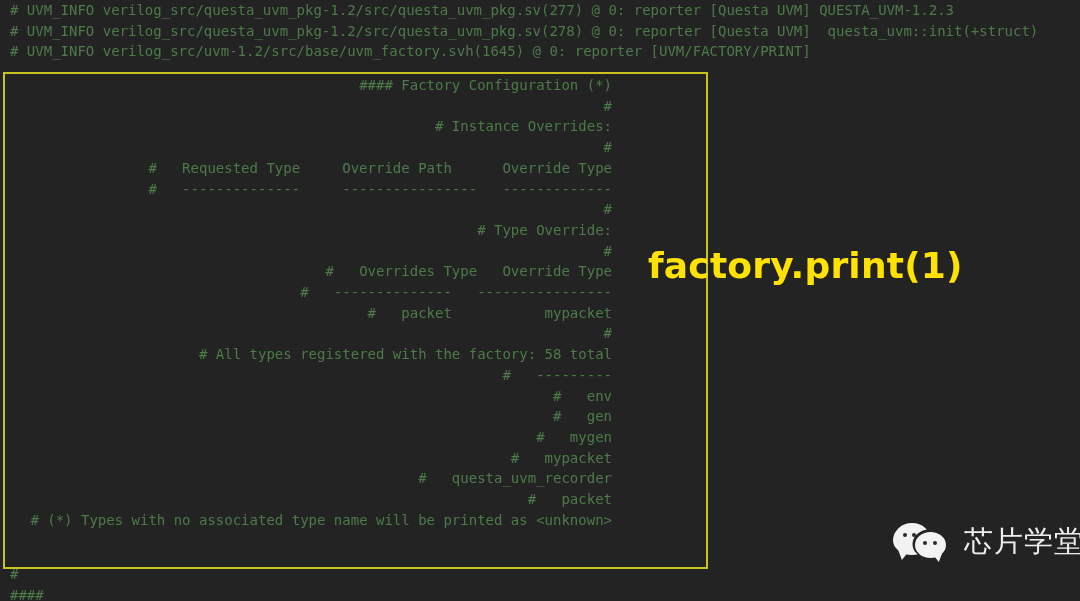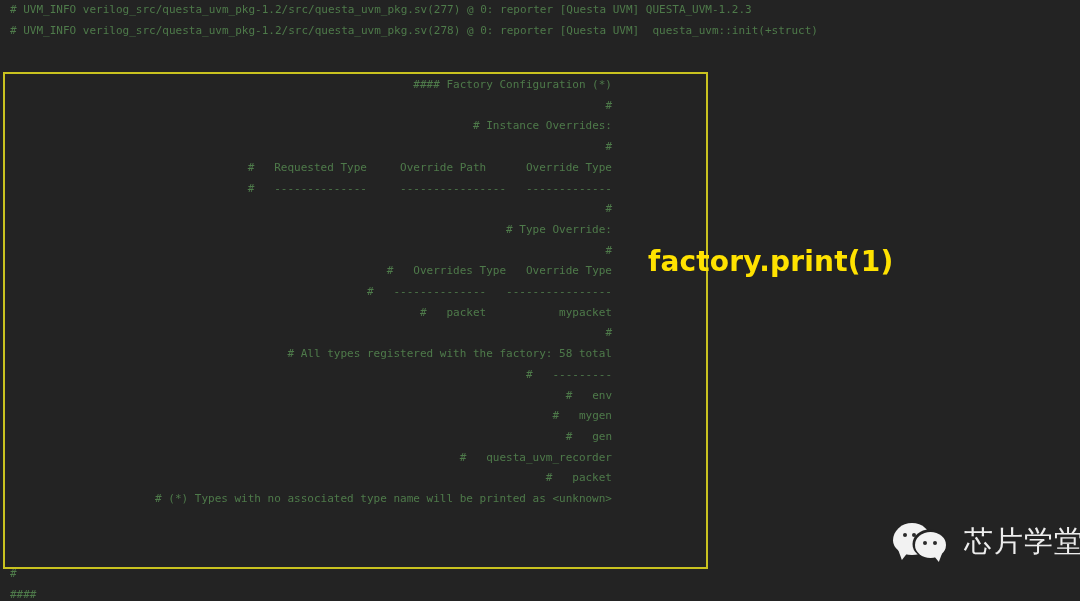--- a/index.html
+++ b/index.html
@@ -24,21 +24,21 @@
 
   
   .log-top {
     position: absolute;
     left: 10px;
     top: 0;
     width: 1070px;
   }
   .log-line {
     color: #4e7a4a;
-    font-size: 11px;
+    font-size: 14px;
     line-height: 20.7px;
     white-space: pre;
     letter-spacing: 0px;
   }
 
   
   .factory-box {
     position: absolute;
     left: 3px;
     top: 72px;
@@ -65,21 +65,21 @@
   }
 
   
   .annotation {
     position: absolute;
     left: 648px;
     top: 245px;
     color: #ffe200;
     font-family: "DejaVu Sans", "Liberation Sans", sans-serif;
     font-weight: bold;
-    font-size: 28px;
+    font-size: 36px;
     letter-spacing: 0.2px;
     white-space: nowrap;
   }
 
   
   .watermark {
     position: absolute;
     left: 903px;
     top: 521px;
     display: flex;
@@ -156,42 +156,44 @@
   }
 </style>
 </head>
 <body>
 
 <div class="terminal">
 
   <div class="log-top">
     <div class="log-line"># UVM_INFO verilog_src/questa_uvm_pkg-1.2/src/questa_uvm_pkg.sv(277) @ 0: reporter [Questa UVM] QUESTA_UVM-1.2.3</div>
     <div class="log-line"># UVM_INFO verilog_src/questa_uvm_pkg-1.2/src/questa_uvm_pkg.sv(278) @ 0: reporter [Questa UVM]  questa_uvm::init(+struct)</div>
+    <div class="log-line"># UVM_INFO verilog_src/uvm-1.2/src/base/uvm_factory.svh(1645) @ 0: reporter [UVM/FACTORY/PRINT]</div>
   </div>
 
   <div class="factory-box">
     <div class="box-inner">
       <div class="log-line">#### Factory Configuration (*)</div>
       <div class="log-line">#</div>
       <div class="log-line"># Instance Overrides:</div>
       <div class="log-line">#</div>
       <div class="log-line">#   Requested Type     Override Path      Override Type</div>
       <div class="log-line">#   --------------     ----------------   -------------</div>
       <div class="log-line">#</div>
       <div class="log-line"># Type Override:</div>
       <div class="log-line">#</div>
       <div class="log-line">#   Overrides Type   Override Type</div>
       <div class="log-line">#   --------------   ----------------</div>
       <div class="log-line">#   packet           mypacket</div>
       <div class="log-line">#</div>
       <div class="log-line"># All types registered with the factory: 58 total</div>
       <div class="log-line">#   ---------</div>
       <div class="log-line">#   env</div>
+      <div class="log-line">#   gen</div>
       <div class="log-line">#   mygen</div>
-      <div class="log-line">#   gen</div>
+      <div class="log-line">#   mypacket</div>
       <div class="log-line">#   questa_uvm_recorder</div>
       <div class="log-line">#   packet</div>
       <div class="log-line"># (*) Types with no associated type name will be printed as &lt;unknown&gt;</div>
     </div>
   </div>
 
   <div class="log-bottom">
     <div class="log-line">#</div>
     <div class="log-line">####</div>
   </div>

